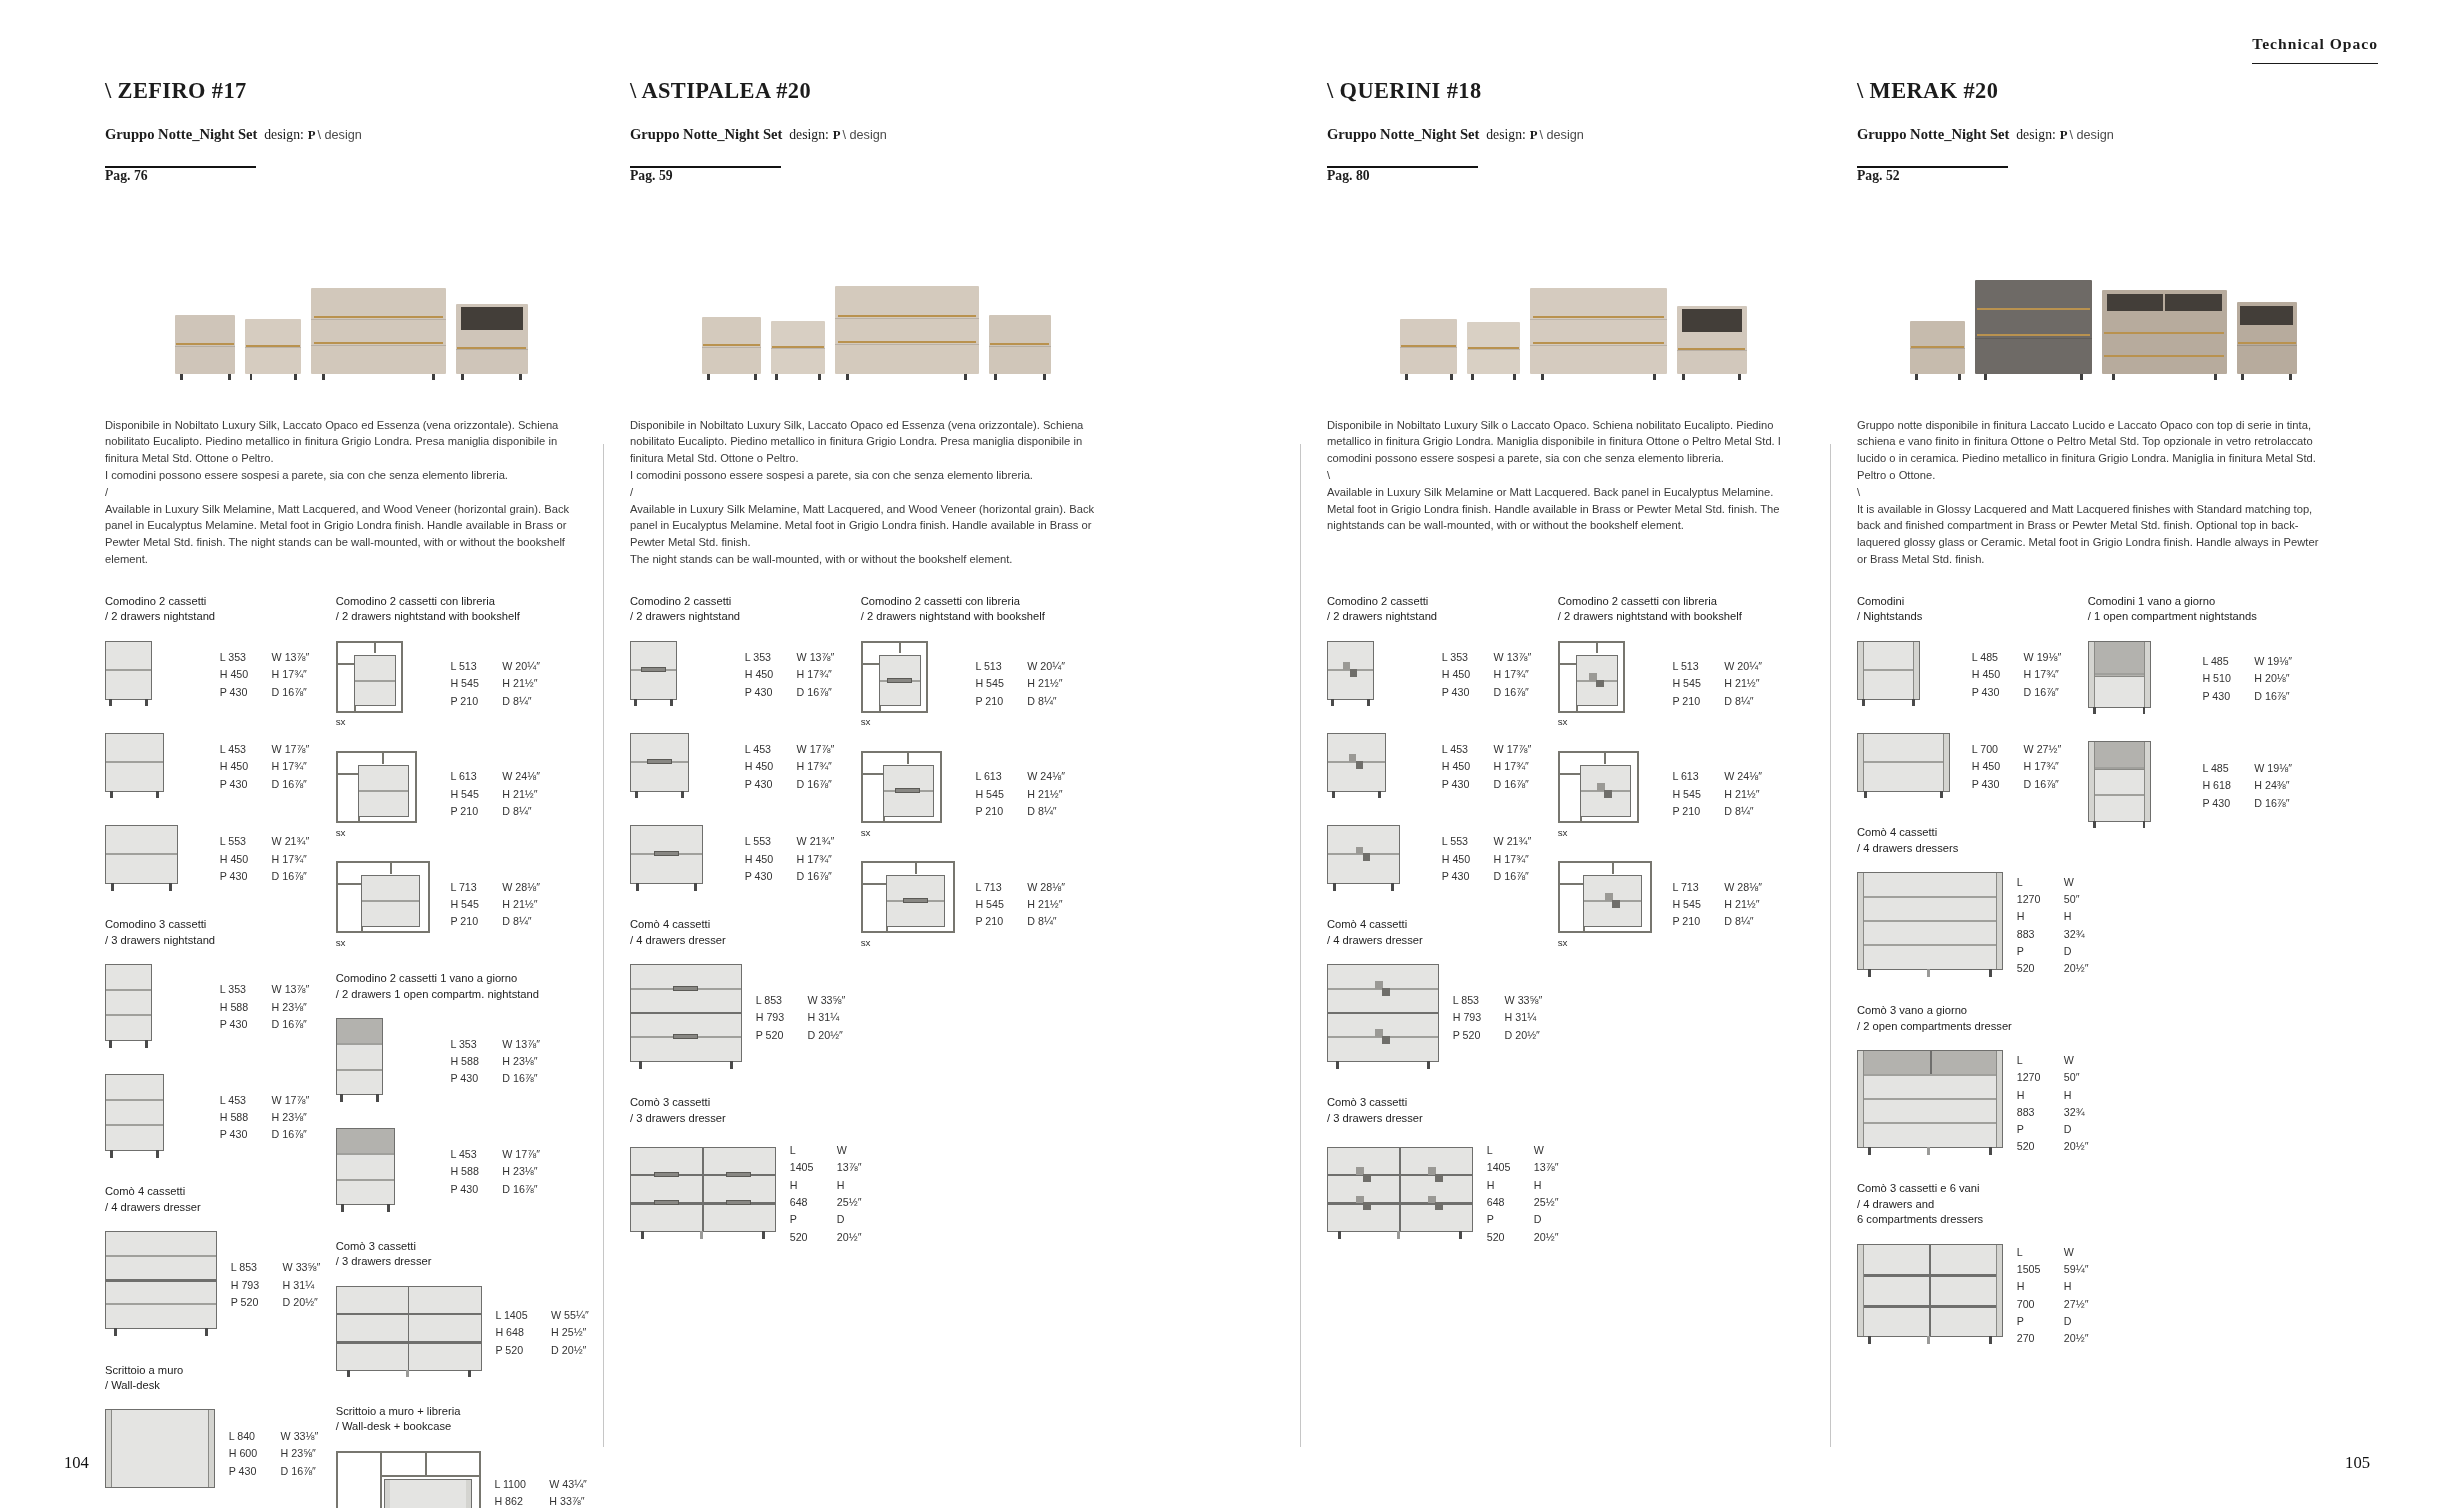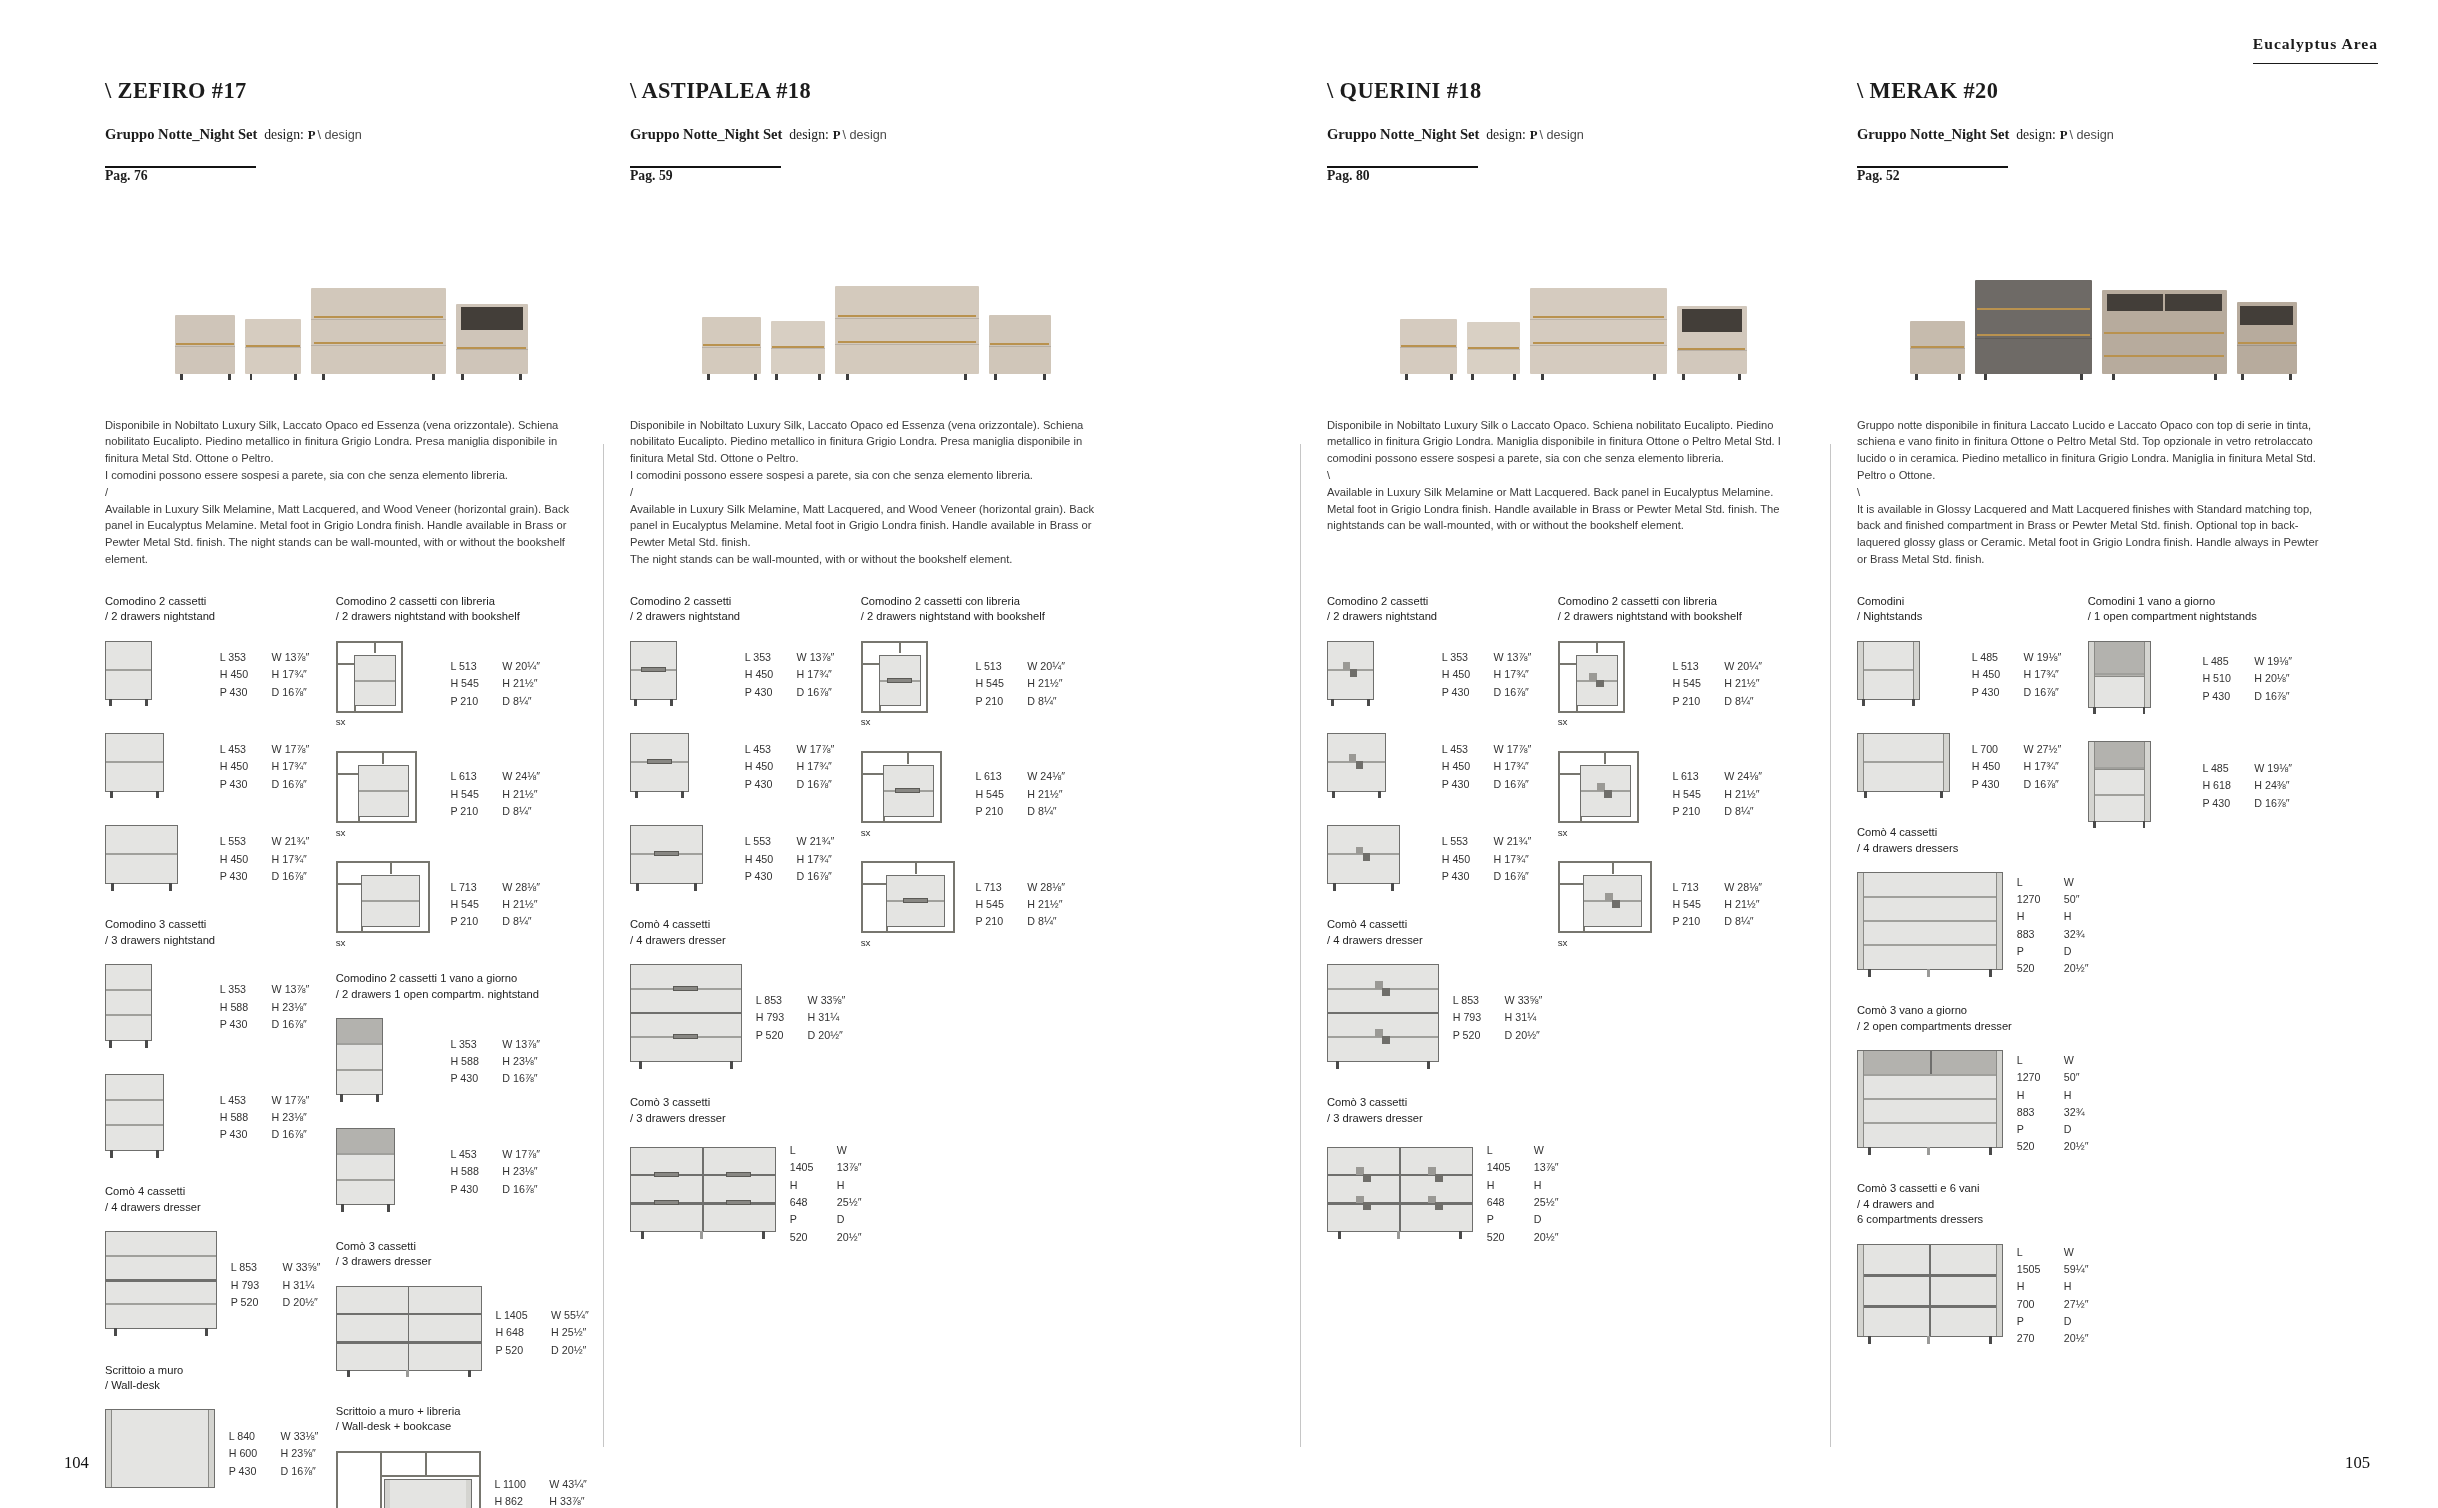--- a/index.html
+++ b/index.html
@@ -71,21 +71,21 @@
   .fline{position:absolute;background:#77766f;}
   .nsbox{position:absolute;background:#e4e4e2;border:1.5px solid #6f6f6d;
        box-sizing:border-box;}
   .sx{font-size:9.8px;color:#2f2f2f;margin-top:2px;}
 </style>
 </head>
 <body>
 
 <div class="page">
   <div class="tech">
-    <span>Eucalyptus Area</span>
+    <span>Technical Opaco</span>
   </div>
   <div id="columns">
       <section class="col" style="left: 105px;">
         <h2 class="title" style="margin: 0px;">\ ZEFIRO #17</h2>
         <div class="subtitle"><span>Gruppo Notte_Night Set</span><span class="design-label">design:</span><span class="designer-p">P</span><span class="designer-rest">\ design</span></div>
         <div class="rule"></div>
         <div class="pag">Pag. 76</div>
         <div class="photo">
           <div class="pp" style="width: 60px; height: 59px; background: rgb(207, 197, 185);">
             <div class="pp-sep" style="top: 52%;"></div>
@@ -374,21 +374,21 @@
 H 862
 P 210</div><div>W 43¼″
 H 33⅞″
 D 8¼″</div></div>
               </div>
             </div>
           </div>
         </div>
       </section>
       <section class="col" style="left: 630px;">
-        <h2 class="title" style="margin: 0px;">\ ASTIPALEA #18</h2>
+        <h2 class="title" style="margin: 0px;">\ ASTIPALEA #20</h2>
         <div class="subtitle"><span>Gruppo Notte_Night Set</span><span class="design-label">design:</span><span class="designer-p">P</span><span class="designer-rest">\ design</span></div>
         <div class="rule"></div>
         <div class="pag">Pag. 59</div>
         <div class="photo">
           <div class="pp" style="width: 59px; height: 57px; background: rgb(212, 202, 189);">
             <div class="pp-sep" style="top: 52%;"></div>
             <div class="pp-line" style="top: 48%; background: rgb(185, 146, 79);"></div>
             <div class="pp-foot" style="left: 8%;"></div>
             <div class="pp-foot" style="right: 8%;"></div>
           </div>

